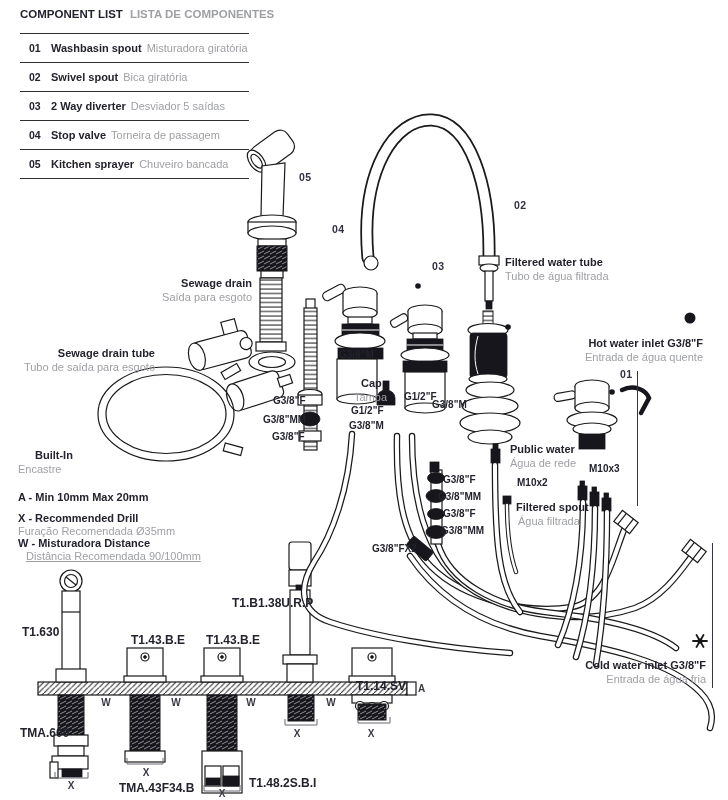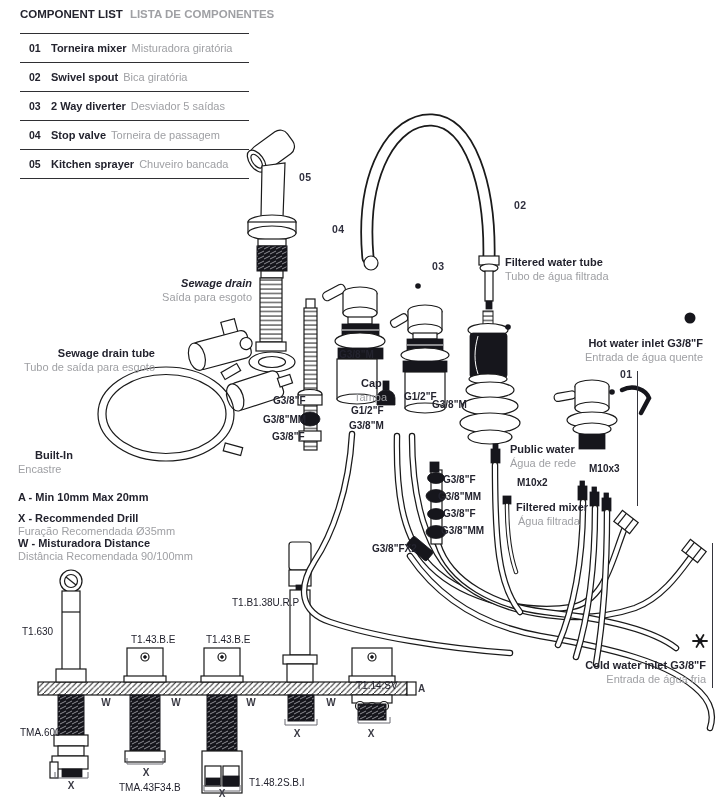--- a/index.html
+++ b/index.html
@@ -10,21 +10,21 @@
   .comp-table{position:absolute;left:20px;top:33px;width:229px;border-bottom:1px solid #2f2f33;}
   .comp-row{display:flex;align-items:center;height:28px;border-top:1px solid #2f2f33;font-size:11px;white-space:nowrap;}
   .comp-row .num{font-weight:bold;width:22px;margin-left:9px;font-size:10.5px;}
   .comp-row .en{font-weight:bold;margin-right:5px;}
   .comp-row .pt{color:#9fa0a4;}
   #label-layer{position:absolute;left:0;top:0;width:728px;height:800px;pointer-events:none;}
   .lbl{position:absolute;font-size:11px;line-height:12px;white-space:nowrap;}
   .b{font-weight:bold;color:#23232e;}
   .g{color:#9fa0a4;}
   .fit{font-weight:bold;color:#23232e;font-size:10px;}
-  .code{font-weight:normal;color:#23232e;font-size:10px;}
+  .code{font-weight:bold;color:#23232e;font-size:12px;}
   .num2{font-weight:bold;color:#30303f;font-size:10.5px;letter-spacing:.3px;}
   .dim{font-weight:bold;color:#3a3a44;font-size:10px;}
   svg{position:absolute;left:0;top:0;}
   .ln{fill:#fff;stroke:#1a1a1a;stroke-width:1.2;}
   .stk{fill:none;stroke:#1a1a1a;stroke-width:1.2;}
   .blk{fill:#16161c;stroke:#16161c;stroke-width:.8;}
   .wln{fill:none;stroke:#fff;stroke-width:1;}
   .hoseB{fill:none;stroke:#1a1a1a;stroke-width:6.5;stroke-linecap:round;}
   .hoseW{fill:none;stroke:#fff;stroke-width:4;stroke-linecap:round;}
   .thinB{fill:none;stroke:#1a1a1a;stroke-width:4.5;stroke-linecap:round;}
@@ -320,21 +320,21 @@
     </g>
   </svg>
 
   <div class="hdr">
     <span>COMPONENT LIST</span><span class="pt">LISTA DE COMPONENTES</span>
   </div>
 
   <div class="comp-table" id="component-rows">
       <div class="comp-row">
         <span class="num">01</span>
-        <span class="en">Torneira mixer</span>
+        <span class="en">Washbasin spout</span>
         <span class="pt">Misturadora giratória</span>
       </div>
       <div class="comp-row">
         <span class="num">02</span>
         <span class="en">Swivel spout</span>
         <span class="pt">Bica giratória</span>
       </div>
       <div class="comp-row">
         <span class="num">03</span>
         <span class="en">2 Way diverter</span>
@@ -351,41 +351,41 @@
         <span class="pt">Chuveiro bancada</span>
       </div>
     </div>
 
   <div id="label-layer">
       <div class="lbl num2" style="left: 299px; top: 171px;">05</div>
       <div class="lbl num2" style="left: 332px; top: 223px;">04</div>
       <div class="lbl num2" style="left: 432px; top: 260px;">03</div>
       <div class="lbl num2" style="left: 514px; top: 199px;">02</div>
       <div class="lbl num2" style="left: 620px; top: 368px;">01</div>
-      <div class="lbl b" style="left: 252px; top: 277px; transform: translateX(-100%); font-style: italic;">Sewage  drain</div>
+      <div class="lbl b" style="left: 252px; top: 277px; transform: translateX(-100%);">Sewage  drain</div>
       <div class="lbl g" style="left: 252px; top: 291px; transform: translateX(-100%);">Saída para esgoto</div>
       <div class="lbl b" style="left: 155px; top: 347px; transform: translateX(-100%);">Sewage  drain tube</div>
       <div class="lbl g" style="left: 155px; top: 361px; transform: translateX(-100%);">Tubo de saída para esgoto</div>
       <div class="lbl b" style="left: 505px; top: 256px;">Filtered water tube</div>
       <div class="lbl g" style="left: 505px; top: 270px;">Tubo de água filtrada</div>
       <div class="lbl b" style="left: 703px; top: 337px; transform: translateX(-100%);">Hot water inlet G3/8"F</div>
       <div class="lbl g" style="left: 703px; top: 351px; transform: translateX(-100%);">Entrada de água quente</div>
       <div class="lbl b" style="left: 706px; top: 659px; transform: translateX(-100%);">Cold water inlet G3/8"F</div>
       <div class="lbl g" style="left: 706px; top: 673px; transform: translateX(-100%);">Entrada de água fria</div>
       <div class="lbl b" style="left: 510px; top: 443px;">Public water</div>
       <div class="lbl g" style="left: 510px; top: 457px;">Água de rede</div>
-      <div class="lbl b" style="left: 516px; top: 501px;">Filtered mixer</div>
+      <div class="lbl b" style="left: 516px; top: 501px;">Filtered spout</div>
       <div class="lbl g" style="left: 518px; top: 515px;">Água filtrada</div>
       <div class="lbl b" style="left: 18px; top: 449px; padding-left: 17px;">Built-In</div>
       <div class="lbl g" style="left: 18px; top: 463px;">Encastre</div>
       <div class="lbl b" style="left: 18px; top: 491px;">A - Min 10mm Max 20mm</div>
       <div class="lbl b" style="left: 18px; top: 512px;">X - Recommended Drill</div>
       <div class="lbl g" style="left: 18px; top: 525px;">Furação Recomendada Ø35mm</div>
       <div class="lbl b" style="left: 18px; top: 537px;">W - Misturadora Distance</div>
-      <div class="lbl g" style="left: 18px; top: 550px;">Distância Recomendada 90/100mm</div>
+      <div class="lbl g" style="left: 26px; top: 550px; text-decoration: underline;">Distância Recomendada 90/100mm</div>
       <div class="lbl b" style="left: 361px; top: 377px;">Cap</div>
       <div class="lbl g" style="left: 354px; top: 391px;">Tampa</div>
       <div class="lbl fit" style="left: 339px; top: 349px;">G3/8"M</div>
       <div class="lbl fit" style="left: 404px; top: 391px;">G1/2"F</div>
       <div class="lbl fit" style="left: 432px; top: 399px;">G3/8"M</div>
       <div class="lbl fit" style="left: 351px; top: 405px;">G1/2"F</div>
       <div class="lbl fit" style="left: 349px; top: 420px;">G3/8"M</div>
       <div class="lbl fit" style="left: 273px; top: 395px;">G3/8"F</div>
       <div class="lbl fit" style="left: 263px; top: 414px;">G3/8"MM</div>
       <div class="lbl fit" style="left: 272px; top: 431px;">G3/8"F</div>

